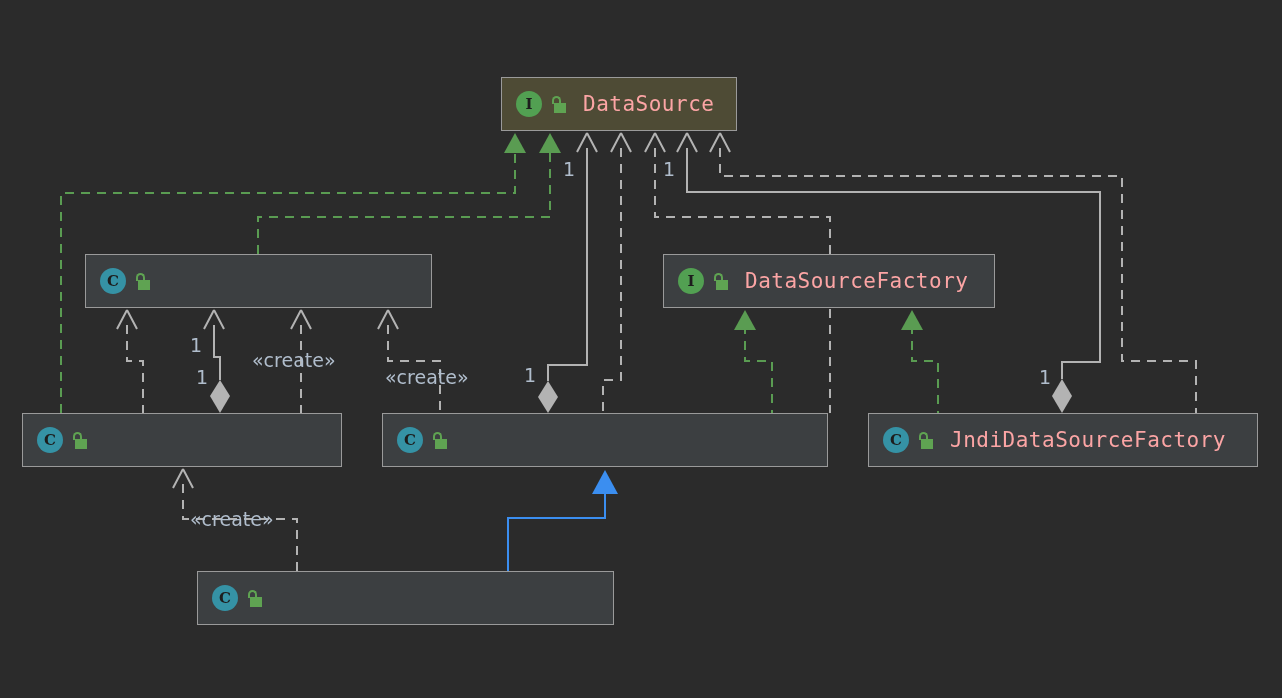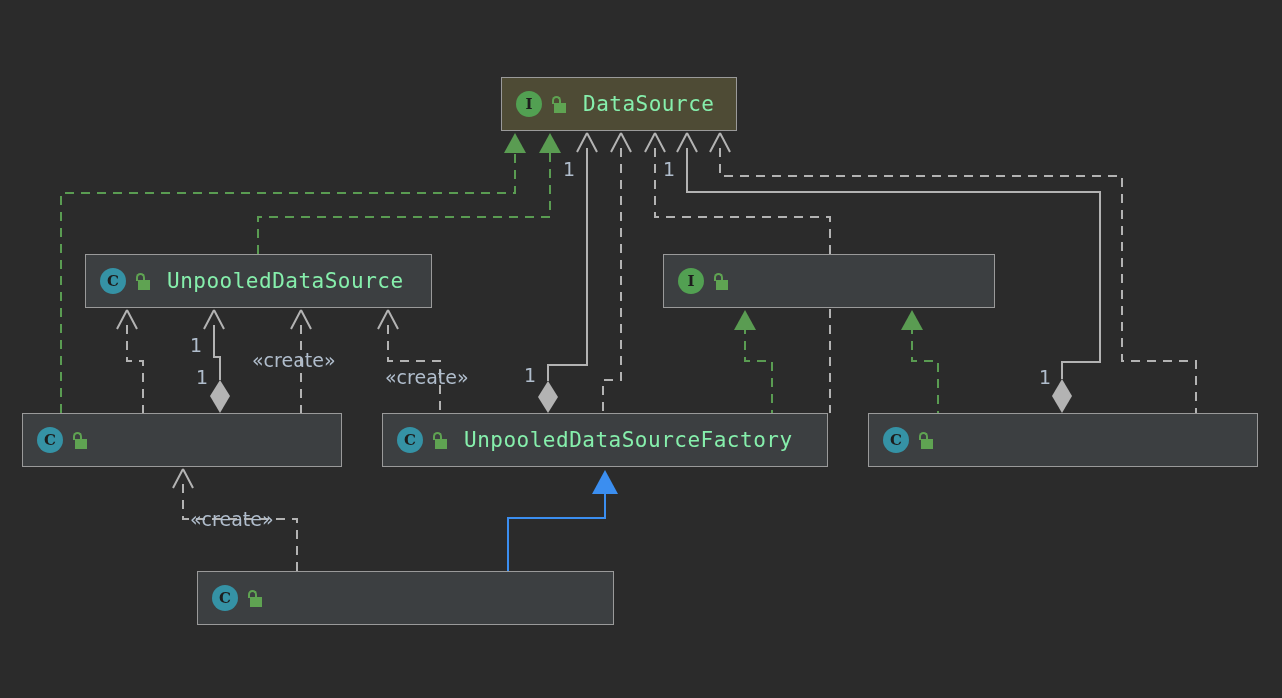--- a/index.html
+++ b/index.html
@@ -16,21 +16,21 @@
         font-family:"DejaVu Serif","Liberation Serif",serif;
         font-size:15px;font-weight:bold;color:#2b2b2b;}
   .node .badge.c{background:#3592a5;color:#1d1d1d;}
   .node .badge.i{background:#52a052;color:#1d1d1d;}
   .node .lock{flex:0 0 auto;width:16px;height:17px;margin-left:9px;position:relative;}
   .node .lock .shackle{position:absolute;left:1px;top:0;width:9px;height:8px;
         border:2px solid #5fa352;border-bottom:none;
         border-radius:5px 5px 0 0;box-sizing:border-box;}
   .node .lock .body{position:absolute;left:3px;top:7px;width:12px;height:10px;
         background:#5fa352;}
-  .node .nm{margin-left:16px;font-size:21px;color:#86efac;
+  .node .nm{margin-left:16px;font-size:21px;color:#fca5a5;
         letter-spacing:0.5px;white-space:nowrap;}
   .lbl{position:absolute;color:#b0bdcc;white-space:nowrap;
        font-family:"DejaVu Sans","Liberation Sans",sans-serif;}
   .lbl.mult{font-size:19px;}
   .lbl.stereo{font-size:19px;}
 </style>
 </head>
 <body>
 
 <div id="stage">
@@ -131,54 +131,54 @@
     </span>
     <span class="nm">DataSource</span>
   </div>
 
   <div class="node" style="left:85px;top:254px;width:347px;">
     <span class="badge c">C</span>
     <span class="lock">
       <span class="shackle"></span>
         <span class="body"></span>
     </span>
-    <span class="nm">UnpooledDataSource</span>
   </div>
 
   <div class="node" style="left:663px;top:254px;width:332px;">
     <span class="badge i">I</span>
     <span class="lock">
       <span class="shackle"></span>
         <span class="body"></span>
     </span>
+    <span class="nm">DataSourceFactory</span>
   </div>
 
   <div class="node" style="left:22px;top:413px;width:320px;">
     <span class="badge c">C</span>
     <span class="lock">
       <span class="shackle"></span>
         <span class="body"></span>
     </span>
   </div>
 
   <div class="node" style="left:382px;top:413px;width:446px;">
     <span class="badge c">C</span>
     <span class="lock">
       <span class="shackle"></span>
         <span class="body"></span>
     </span>
-    <span class="nm">UnpooledDataSourceFactory</span>
   </div>
 
   <div class="node" style="left:868px;top:413px;width:390px;">
     <span class="badge c">C</span>
     <span class="lock">
       <span class="shackle"></span>
         <span class="body"></span>
     </span>
+    <span class="nm">JndiDataSourceFactory</span>
   </div>
 
   <div class="node" style="left:197px;top:571px;width:417px;">
     <span class="badge c">C</span>
     <span class="lock">
       <span class="shackle"></span>
         <span class="body"></span>
     </span>
   </div>
 

